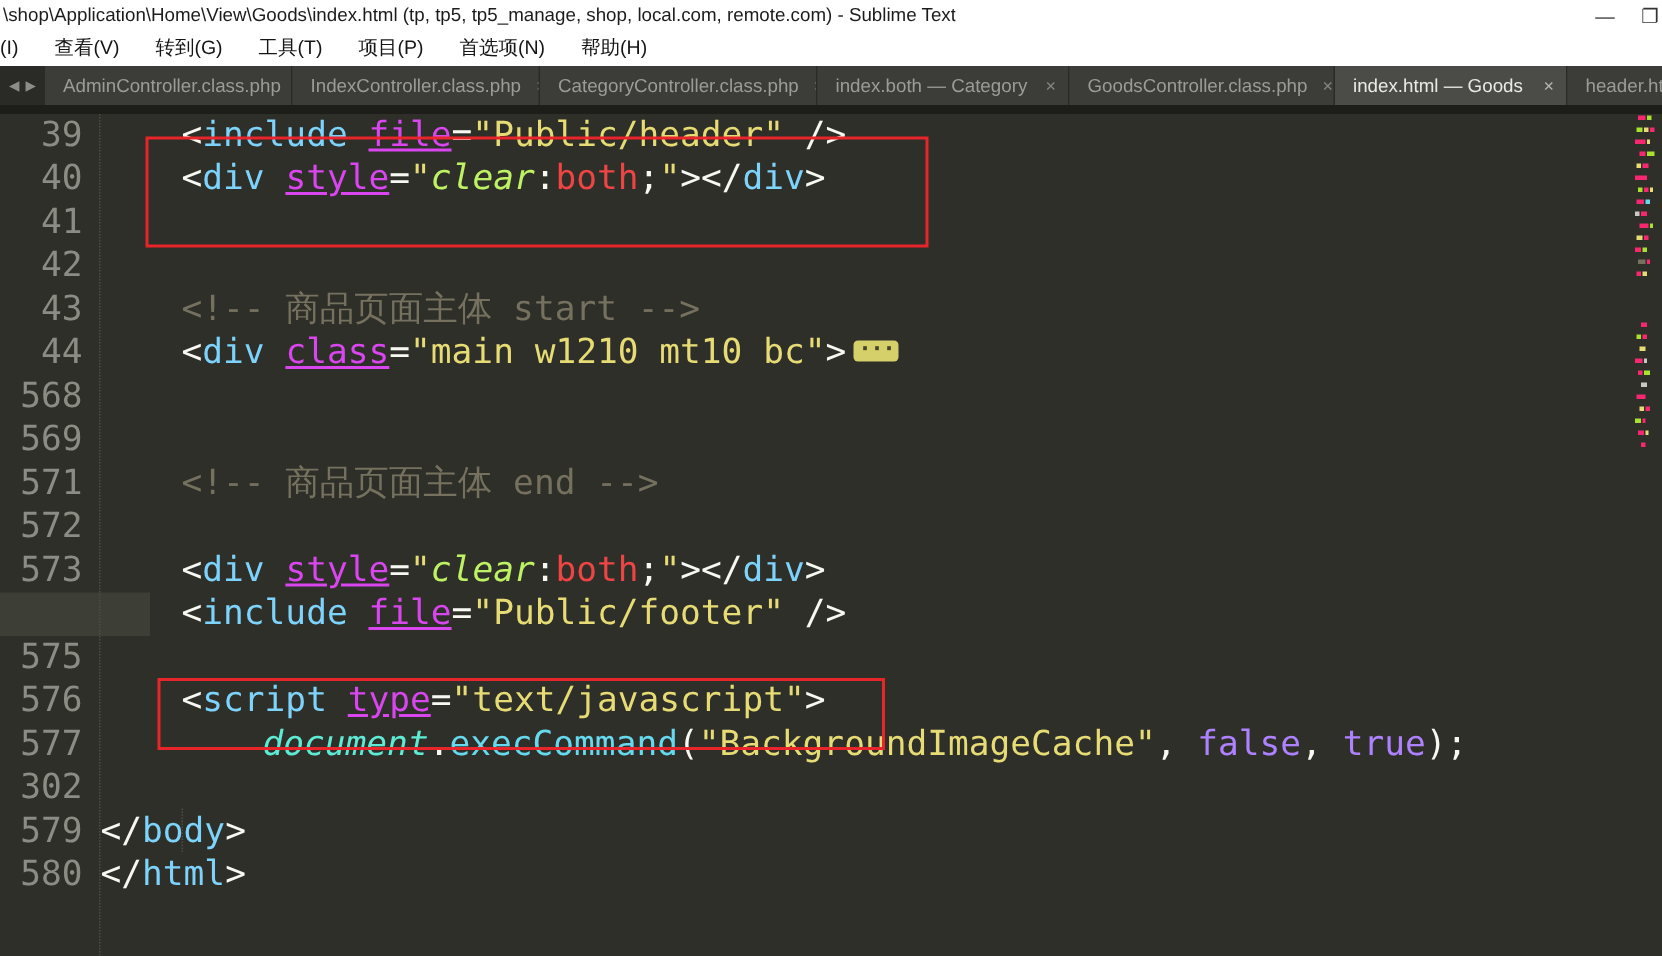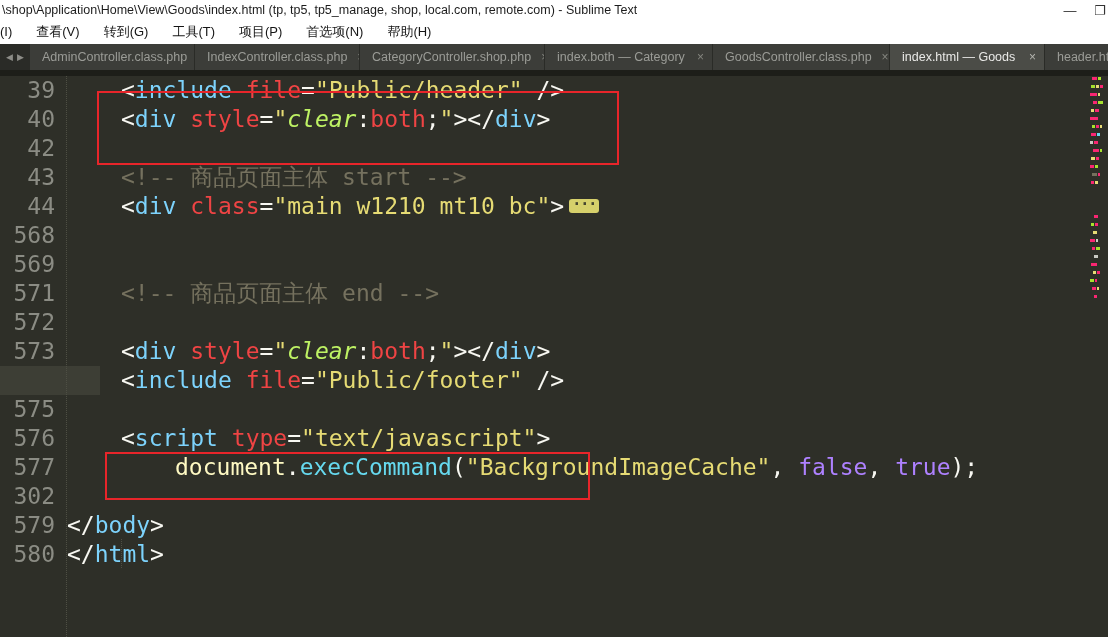--- a/index.html
+++ b/index.html
@@ -36,26 +36,26 @@
   .editor { position:relative; height:581px; background:#2e2f28; overflow:hidden;
             font-family:"DejaVu Sans Mono","Liberation Mono", monospace; font-size:23px; }
   .code-line { position:relative; height:29px; line-height:29px; white-space:pre; display:flex; }
   .gutter-num { width:55px; flex:none; text-align:right; color:#8b8c84; }
   .gutter-hl { position:absolute; left:0; top:0; width:100px; height:29px; background:#3d3e35; }
   .code-text { padding-left:12px; flex:none; display:inline-block; }
   .indent { display:inline-block; }
 
   .pun { color:#f8f8f2; }
   .tag { color:#7dd3fc; }
-  .attr { color:#ef4444; }
+  .attr { color:#d946ef;text-decoration:underline; }
   .str { color:#e6db74; }
   .com { color:#75715e; }
   .cssprop { color:#bef264; font-style:italic; }
   .cssval { color:#ef4444; }
-  .jsobj { color:#fef9c3; }
+  .jsobj { color:#5eead4; font-style:italic; }
   .jsfn { color:#66d9ef; }
   .const { color:#ae81ff; }
 
   .fold-chip { display:inline-block; background:#d6d06b; color:#45452f; border-radius:3px;
                height:14px; line-height:10px; font-size:15px; font-weight:bold;
                letter-spacing:-1px; padding:0 3px; margin-left:5px; vertical-align:middle;
                position:relative; top:-2px; }
 
   .indent-guide { position:absolute; width:0; border-left:1px dotted #4e4f44; }
 
@@ -93,21 +93,21 @@
   </div>
   <div id="tabs" style="display:flex">
       <div class="tab" style="width: 165px;">
         <span>AdminController.class.php</span>
       </div>
       <div class="tab" style="width: 165px;">
         <span>IndexController.class.php</span>
         <span class="close">×</span>
       </div>
       <div class="tab" style="width: 185px;">
-        <span>CategoryController.shop.php</span>
+        <span>CategoryController.class.php</span>
         <span class="close">×</span>
       </div>
       <div class="tab" style="width: 168px;">
         <span>index.both — Category</span>
         <span class="close">×</span>
       </div>
       <div class="tab" style="width: 177px;">
         <span>GoodsController.class.php</span>
         <span class="close">×</span>
       </div>
@@ -118,20 +118,21 @@
       <div class="tab" style="width: 80px;">
         <span>header.ht</span>
       </div>
     </div>
 </div>
 <div class="tab-shadow"></div>
 
 <div class="editor" id="editor">
     <div class="code-line"><span class="gutter-num">39</span><span class="code-text"><span class="indent" style="width: 54px;"></span><span class="pun">&lt;</span><span class="tag">include</span><span class="pun"> </span><span class="attr">file</span><span class="pun">=</span><span class="str">"Public/header"</span><span class="pun"> /&gt;</span></span></div>
     <div class="code-line"><span class="gutter-num">40</span><span class="code-text"><span class="indent" style="width: 54px;"></span><span class="pun">&lt;</span><span class="tag">div</span><span class="pun"> </span><span class="attr">style</span><span class="pun">=</span><span class="str">"</span><span class="cssprop">clear</span><span class="pun">:</span><span class="cssval">both</span><span class="pun">;</span><span class="str">"</span><span class="pun">&gt;&lt;/</span><span class="tag">div</span><span class="pun">&gt;</span></span></div>
+    <div class="code-line"><span class="gutter-num">41</span><span class="code-text"></span></div>
     <div class="code-line"><span class="gutter-num">42</span><span class="code-text"></span></div>
     <div class="code-line"><span class="gutter-num">43</span><span class="code-text"><span class="indent" style="width: 54px;"></span><span class="com">&lt;!-- 商品页面主体 start --&gt;</span></span></div>
     <div class="code-line"><span class="gutter-num">44</span><span class="code-text"><span class="indent" style="width: 54px;"></span><span class="pun">&lt;</span><span class="tag">div</span><span class="pun"> </span><span class="attr">class</span><span class="pun">=</span><span class="str">"main w1210 mt10 bc"</span><span class="pun">&gt;</span><span class="fold-chip">···</span></span></div>
     <div class="code-line"><span class="gutter-num">568</span><span class="code-text"></span></div>
     <div class="code-line"><span class="gutter-num">569</span><span class="code-text"></span></div>
     <div class="code-line"><span class="gutter-num">571</span><span class="code-text"><span class="indent" style="width: 54px;"></span><span class="com">&lt;!-- 商品页面主体 end --&gt;</span></span></div>
     <div class="code-line"><span class="gutter-num">572</span><span class="code-text"></span></div>
     <div class="code-line"><span class="gutter-num">573</span><span class="code-text"><span class="indent" style="width: 54px;"></span><span class="pun">&lt;</span><span class="tag">div</span><span class="pun"> </span><span class="attr">style</span><span class="pun">=</span><span class="str">"</span><span class="cssprop">clear</span><span class="pun">:</span><span class="cssval">both</span><span class="pun">;</span><span class="str">"</span><span class="pun">&gt;&lt;/</span><span class="tag">div</span><span class="pun">&gt;</span></span></div>
     <div class="code-line"><div class="gutter-hl"></div><span class="gutter-num">574</span><span class="code-text"><span class="indent" style="width: 54px;"></span><span class="pun">&lt;</span><span class="tag">include</span><span class="pun"> </span><span class="attr">file</span><span class="pun">=</span><span class="str">"Public/footer"</span><span class="pun"> /&gt;</span></span></div>
     <div class="code-line"><span class="gutter-num">575</span><span class="code-text"></span></div>

